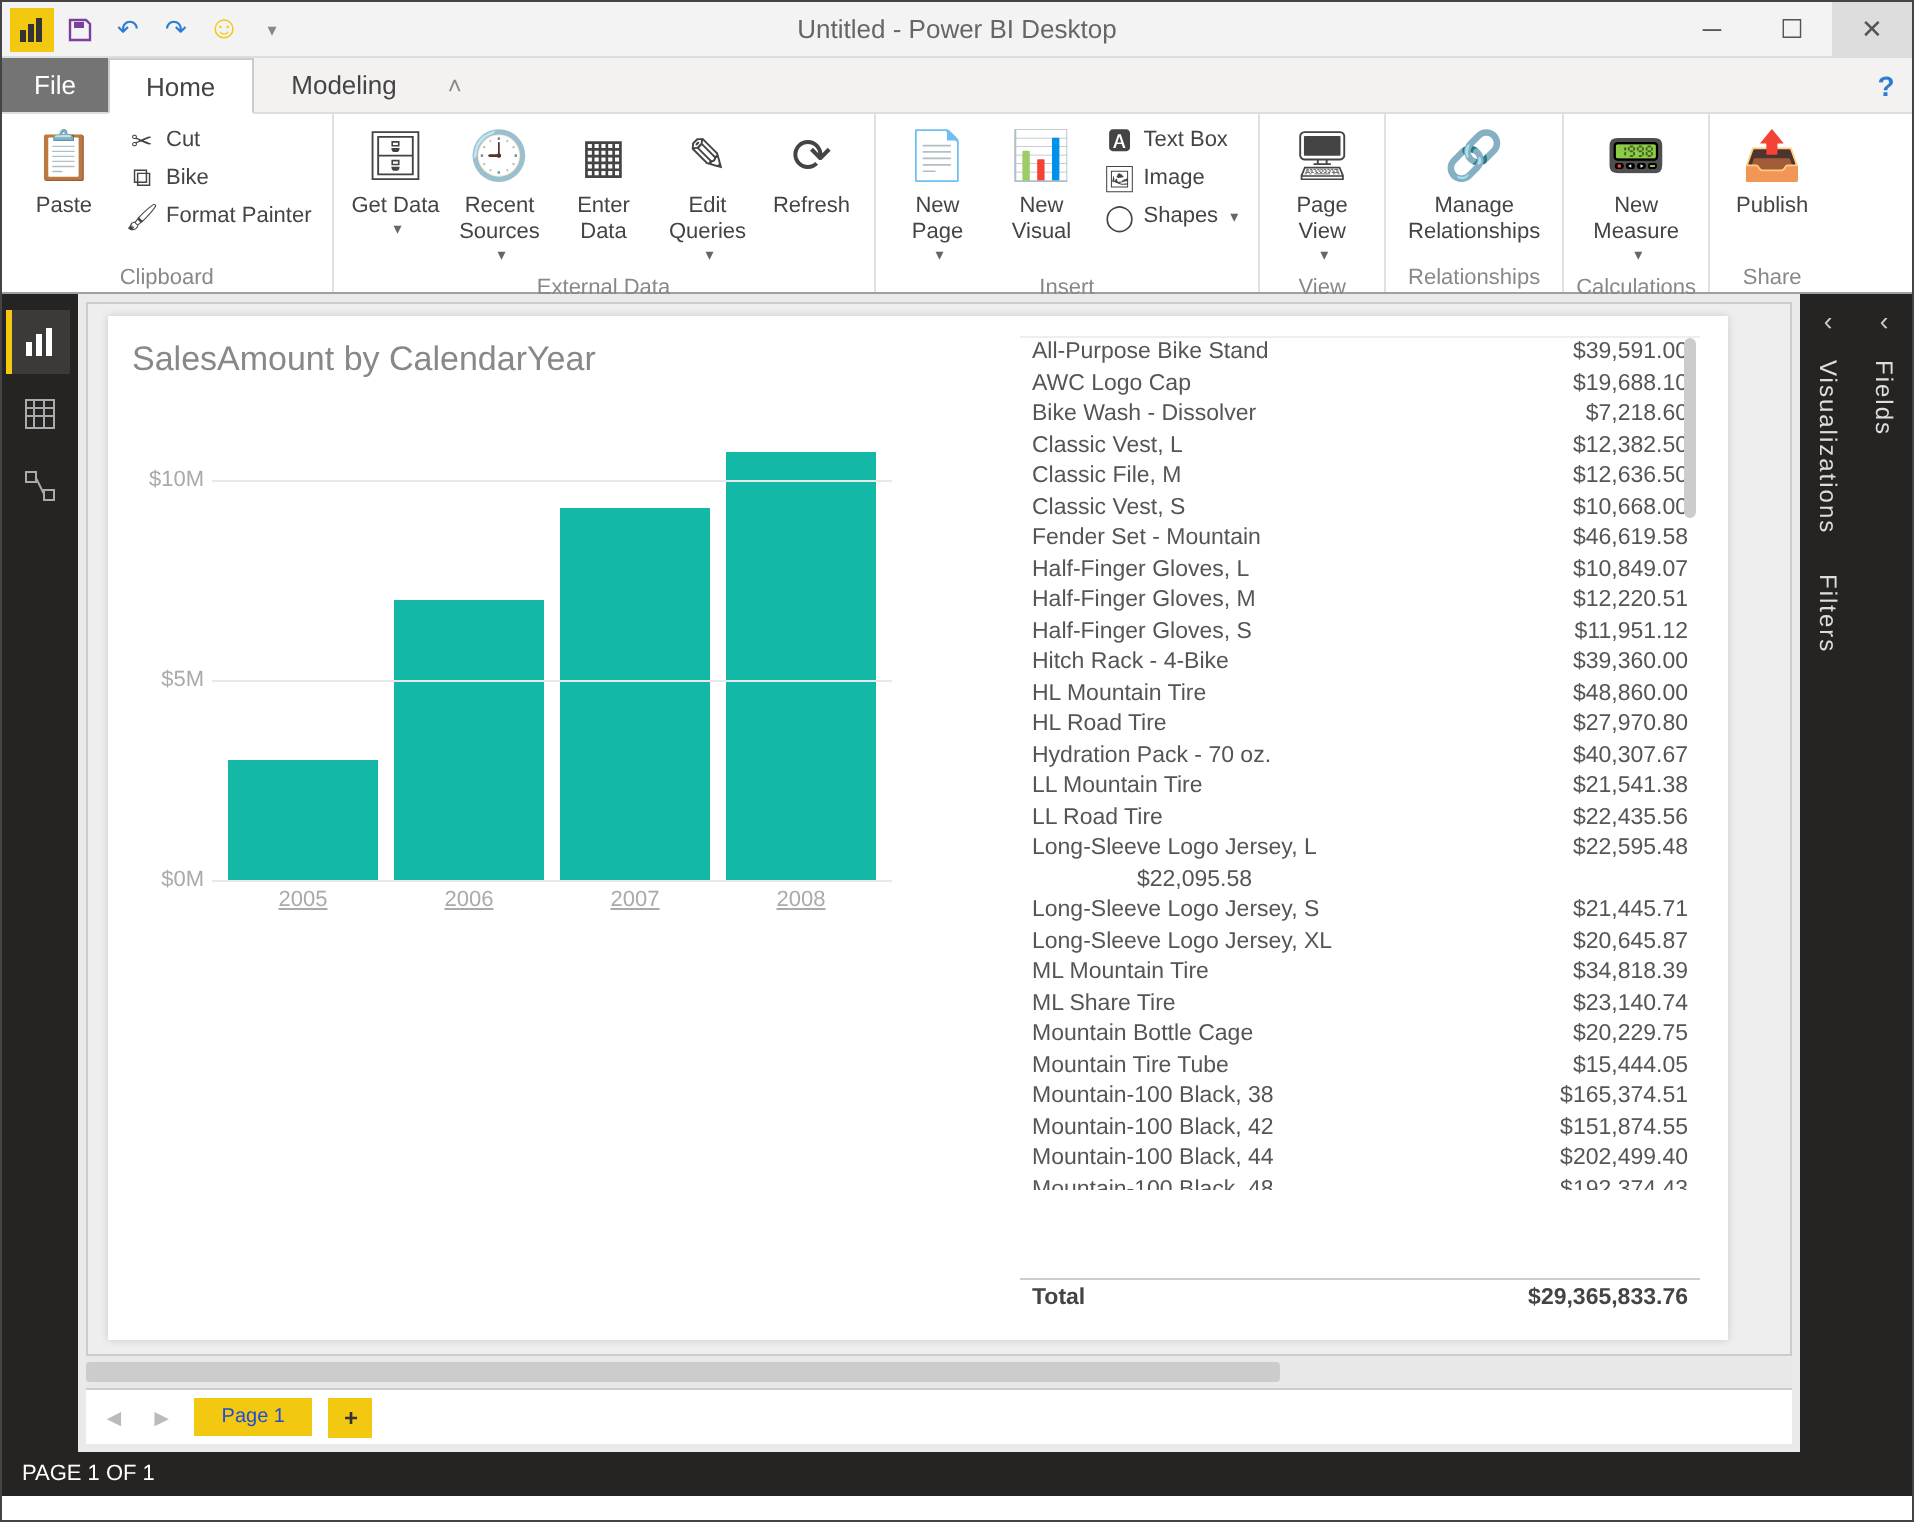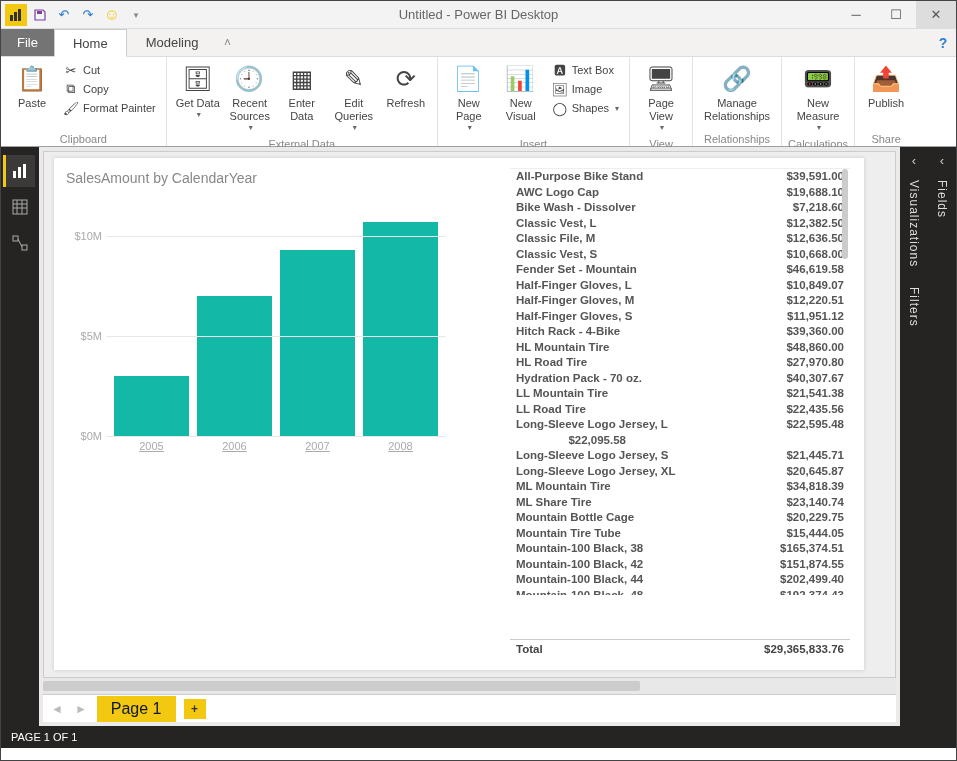--- a/index.html
+++ b/index.html
@@ -28,48 +28,48 @@
 .rbtn-sm { display:flex; align-items:center; gap:4px; padding:1px 4px; font-size:11px; color:#444; cursor:pointer; white-space:nowrap;}
 .rbtn-sm .ico { width:16px; height:16px; display:flex; align-items:center; justify-content:center; font-size:13px;}
 .drop-arrow { font-size:8px; color:#666; margin-left:2px;}
 .workspace { height:579px; display:flex; background:#f3f2f1;}
 .left-rail { width:38px; background:#252423; display:flex; flex-direction:column; align-items:center; padding-top:8px; gap:4px;}
 .rail-btn { width:32px; height:32px; display:flex; align-items:center; justify-content:center; color:#aaa; cursor:pointer; font-size:15px;}
 .rail-btn.active { background:#3b3a39; color:#fff; border-left:3px solid #f2c811; margin-left:-3px;}
 .canvas-wrap { flex:1; display:flex; flex-direction:column; background:#eaeaea; padding:4px;}
 .canvas-scroll { flex:1; background:#eee; position:relative; overflow:hidden; border:1px solid #ccc;}
 .canvas { position:absolute; left:10px; top:6px; width:810px; height:512px; background:#fff; box-shadow:0 0 4px rgba(0,0,0,.15); padding:12px;}
-.chart-title { font-size:14px; color:#888; margin-bottom:24px;}
+.chart-title { font-size:17px; color:#888; margin-bottom:24px;}
 .chart-area { position:relative; width:380px; height:260px; margin-top:30px;}
 .y-axis { position:absolute; left:0; top:0; height:220px; width:40px;}
 .y-tick { position:absolute; right:4px; font-size:11px; color:#aaa; transform:translateY(-50%); }
 .grid-line { position:absolute; left:40px; right:0; height:1px; background:#e8e8e8;}
 .bars { position:absolute; left:40px; right:0; top:0; height:220px; display:flex; align-items:flex-end; gap:8px; padding:0 8px;}
 .bar-col { flex:1; display:flex; flex-direction:column; align-items:center;}
 .bar { width:100%; background:#14b8a6;}
 .x-axis { position:absolute; left:40px; right:0; top:220px; height:1px; background:#ccc;}
 .x-labels { position:absolute; left:40px; right:0; top:224px; display:flex; gap:8px; padding:0 8px;}
 .x-labels div { flex:1; text-align:center; font-size:11px; color:#aaa;text-decoration:underline;}
 .table-visual { position:absolute; right:14px; top:10px; width:340px; height:490px; display:flex; flex-direction:column; font-size:11.5px; color:#555;}
 .tbl-head { display:flex; padding:2px 6px 4px 6px; color:#666;}
 .tbl-head .c1 { flex:1;} .tbl-head .c2 { width:110px; text-align:right;}
 .tbl-body { flex:1; overflow:hidden; position:relative; border-top:1px solid #eee;}
-.tbl-row { display:flex; padding:0 6px; line-height:15.5px;font-weight:bold;}
+.tbl-row { display:flex; padding:0 6px; line-height:15.5px;}
 .tbl-row .c1 { flex:1; overflow:hidden; text-overflow:ellipsis; white-space:nowrap;}
 .tbl-row .c2 { width:110px; text-align:right;}
 .tbl-foot { display:flex; padding:3px 6px; border-top:1px solid #ccc; font-weight:bold; color:#444;margin-top:44px;}
 .tbl-foot .c1 { flex:1;} .tbl-foot .c2 { width:110px; text-align:right;}
 .tbl-scroll { position:absolute; right:0; top:0; width:10px; height:100%;}
 .tbl-scroll:before { content:''; position:absolute; left:2px; top:0; width:6px; height:90px; background:#ccc; border-radius:3px;}
 .canvas-hscroll { height:16px; background:#e8e8e8; display:flex; align-items:center;}
 .hscroll-track { flex:1; position:relative; height:10px;}
 .hscroll-thumb { position:absolute; left:0; width:70%; height:10px; background:#ccc; border-radius:2px;}
 .page-tabs { height:28px; background:#fff; display:flex; align-items:center; border-top:1px solid #ccc; padding:0 6px; gap:8px;}
 .page-nav { color:#bbb; font-size:12px; padding:0 2px; cursor:pointer;}
-.page-tab { background:#f2c811; padding:4px 14px; font-size:16px; color:#0f172a; cursor:pointer;}
+.page-tab { background:#f2c811; padding:4px 14px; font-size:10px; color:#1d4ed8; cursor:pointer;}
 .add-page { background:#f2c811; width:22px; height:20px; display:flex; align-items:center; justify-content:center; color:#333; font-weight:bold; cursor:pointer;}
 .right-panes { display:flex;}
 .ribbon-pane { width:28px; background:#252423; display:flex; flex-direction:column; align-items:center; color:#ccc; cursor:pointer; position:relative;}
 .ribbon-pane .chev { font-size:13px; padding:6px 0; color:#ccc;}
 .ribbon-pane .lbl { writing-mode:vertical-rl; font-size:12px; color:#ddd; margin-top:6px; letter-spacing:1px;}
 .ribbon-pane .lbl2 { writing-mode:vertical-rl; font-size:12px; color:#ddd; margin-top:20px; letter-spacing:1px;}
 .statusbar { height:22px; background:#252423; color:#fff; font-size:11px; display:flex; align-items:center; padding:0 10px;}
 svg { display:block; }
 </style>
 </head>
@@ -118,21 +118,21 @@
         <span class="ico">📋</span>
         <span>Paste</span>
       </div>
       <div class="rbtn-sm-col">
         <div class="rbtn-sm">
             <span class="ico">✂</span>
             <span>Cut</span>
           </div>
         <div class="rbtn-sm">
             <span class="ico">⧉</span>
-            <span>Copy</span>
+            <span>Bike</span>
           </div>
         <div class="rbtn-sm">
             <span class="ico">🖌</span>
             <span>Format Painter</span>
           </div>
       </div>
     </div>
     <div class="ribbon-group-label">Clipboard</div>
   </div>
 

